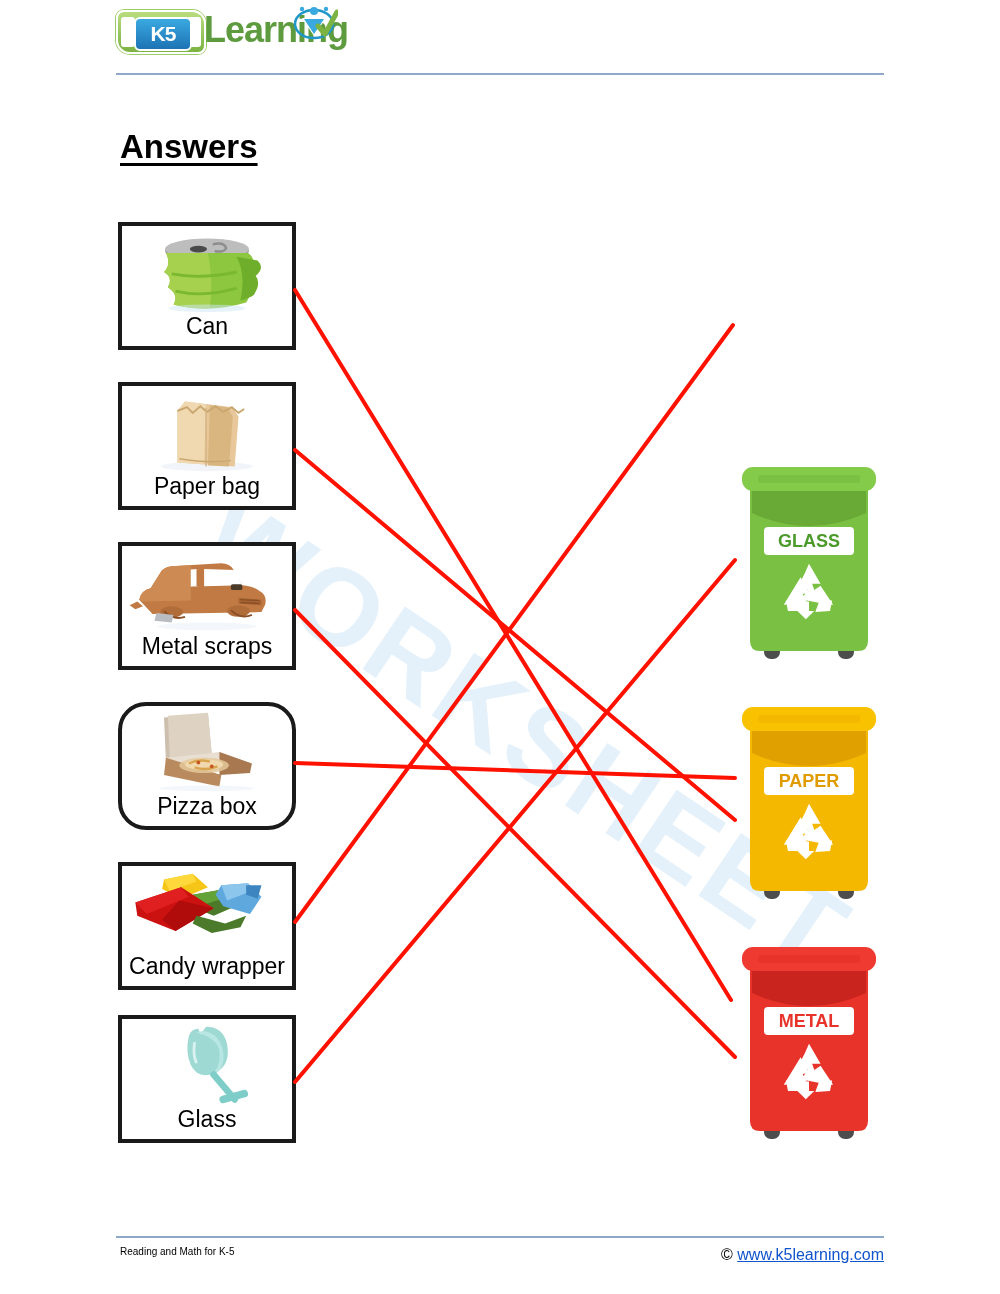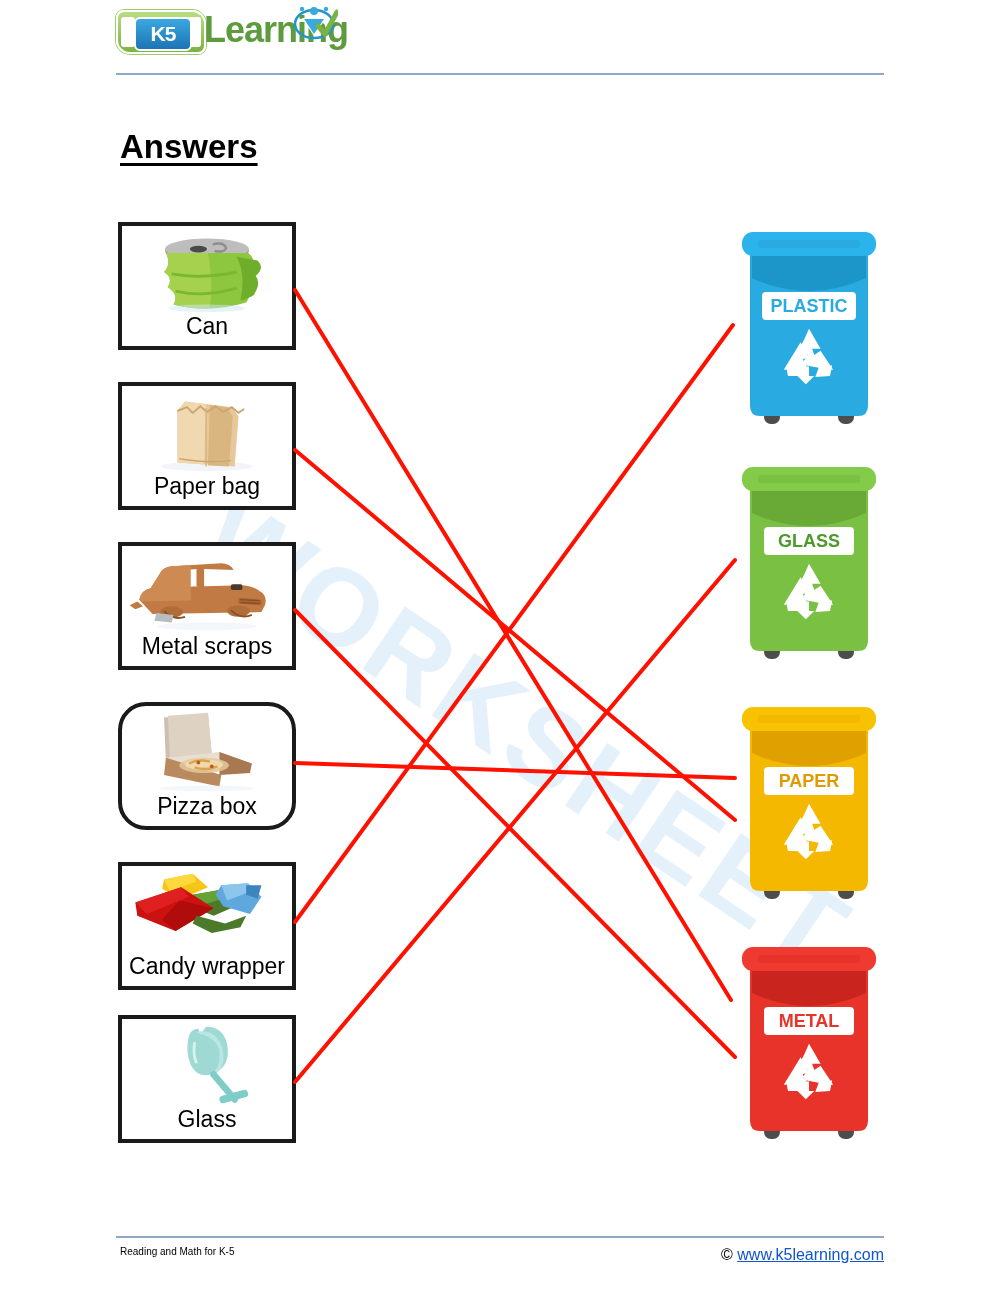--- a/index.html
+++ b/index.html
@@ -321,40 +321,20 @@
     <svg class="item-art" viewBox="0 0 178 84">
       <path d="M70 12 q2 -8 10 -8 l2 6 l6 -8 q18 0 22 18 q4 22 -12 30 q-18 8 -26 -8 q-6 -14 -2 -30 z" fill="#9ed9d4"></path>
       <path d="M78 8 q10 -4 20 4 q10 10 8 26 q-2 12 -14 16 q12 -10 10 -26 q-2 -14 -24 -20 z" fill="#b8e6e2"></path>
       <path d="M96 52 l22 26" fill="none" stroke="#7fcdc8" stroke-width="7" stroke-linecap="round"></path>
       <path d="M106 78 l22 -6" fill="none" stroke="#7fcdc8" stroke-width="8" stroke-linecap="round"></path>
       <path d="M76 18 q-2 14 2 22" fill="none" stroke="#d8f2f0" stroke-width="3"></path>
     </svg>
     <div class="item-label">Glass</div>
   </div>
 
-  <div class="bin" style="left:728px; top:226px;">
-    <svg viewBox="0 0 160 215" width="160" height="215">
-      <rect x="36" y="150" width="16" height="48" rx="7" fill="#4d4d4d"></rect>
-      <rect x="110" y="150" width="16" height="48" rx="7" fill="#4d4d4d"></rect>
-      <path d="M22 28 h118 v152 q0 10 -10 10 h-98 q-10 0 -10 -10 z" fill="#29ABE2"></path>
-      <path d="M24 28 h114 v24 q-57 26 -114 0 z" fill="#1C96C9"></path>
-      <rect x="14" y="6" width="134" height="24" rx="11" fill="#2BB3EC"></rect>
-      <rect x="30" y="14" width="102" height="8" rx="3" fill="#29ABE2"></rect>
-      <rect x="34" y="66" width="94" height="28" rx="4" fill="#ffffff"></rect>
-      <text x="81" y="86" font-family="Liberation Sans, sans-serif" font-size="18" font-weight="bold" fill="#29ABE2" text-anchor="middle">PLASTIC</text>
-      <g fill="#ffffff" transform="translate(81,130) scale(1.05)">
-        <path d="M0 -26 l11 19 l-8 0 l2 6 l-16 -2 l7 -14 z"></path>
-        <path d="M-23 13 l21 -3 l-4 -7 l6 -2 l-8 -14 l-16 26 z"></path>
-        <path d="M23 13 l-12 -18 l-6 4 l-3 -6 l-9 15 l26 5 z"></path>
-        <path d="M-22 9 l2 10 l20 0 l0 -9 z"></path>
-        <path d="M22 9 l-2 10 l-14 1 l4 -11 z"></path>
-        <path d="M-11 19 l8 8 l8 -8 z"></path>
-      </g>
-    </svg>
-  </div>
 
   <div class="bin" style="left:728px; top:461px;">
     <svg viewBox="0 0 160 215" width="160" height="215">
       <rect x="36" y="150" width="16" height="48" rx="7" fill="#4d4d4d"></rect>
       <rect x="110" y="150" width="16" height="48" rx="7" fill="#4d4d4d"></rect>
       <path d="M22 28 h118 v152 q0 10 -10 10 h-98 q-10 0 -10 -10 z" fill="#7AC143"></path>
       <path d="M24 28 h114 v24 q-57 26 -114 0 z" fill="#69A936"></path>
       <rect x="14" y="6" width="134" height="24" rx="11" fill="#84CB4A"></rect>
       <rect x="30" y="14" width="102" height="8" rx="3" fill="#7AC143"></rect>
       <rect x="36" y="66" width="90" height="28" rx="4" fill="#ffffff"></rect>

